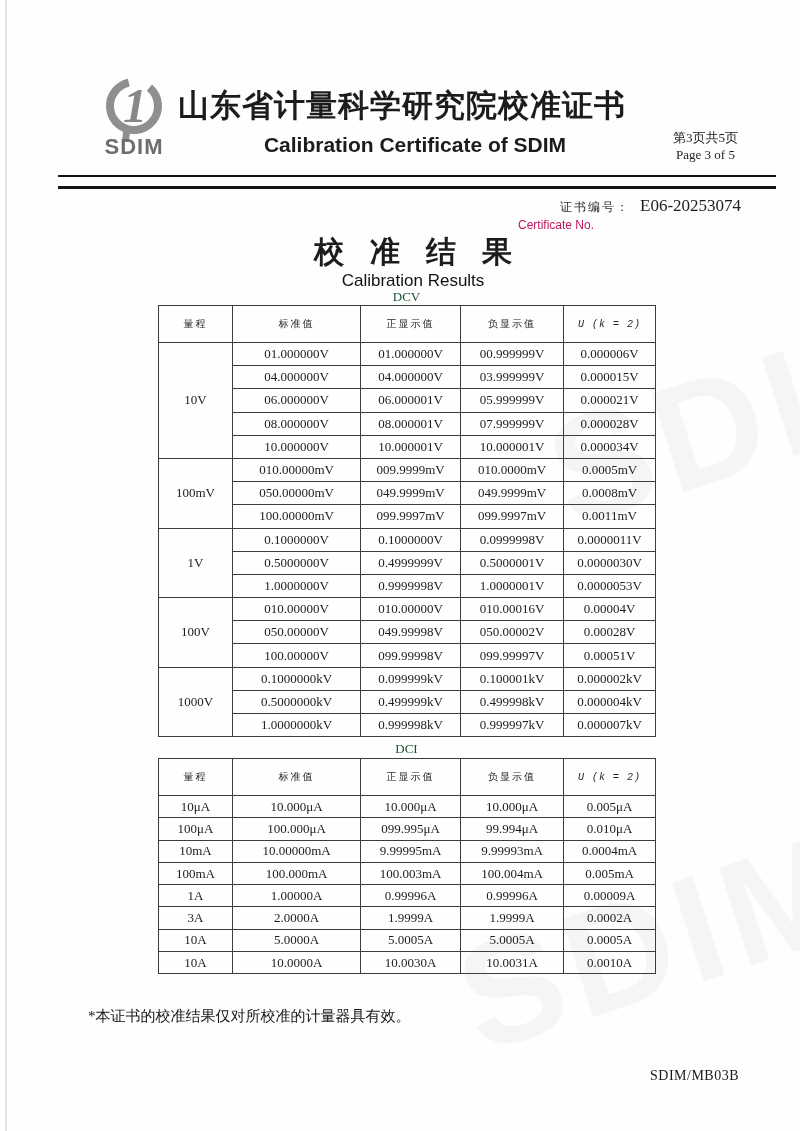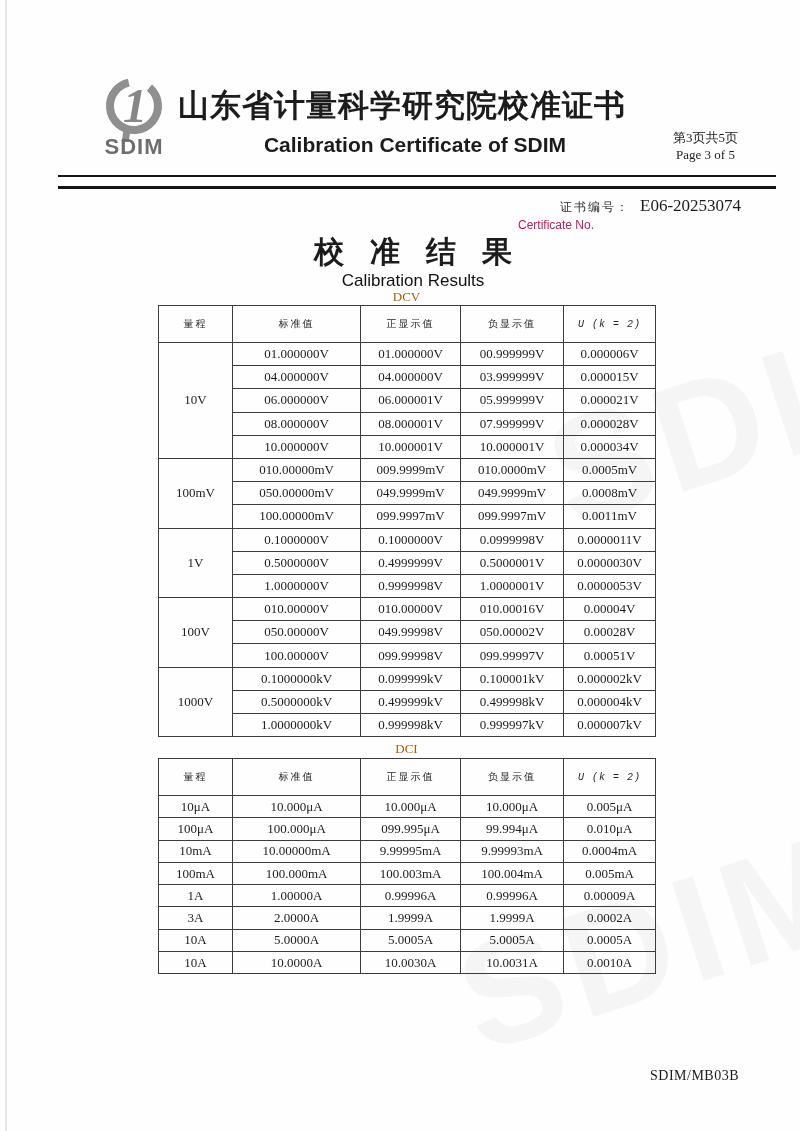--- a/index.html
+++ b/index.html
@@ -50,21 +50,21 @@
   
   .results-zh{
     position:absolute;left:13px;top:232px;width:800px;text-align:center;
     font-size:30px;font-weight:bold;letter-spacing:26px;text-indent:26px;
   }
   .results-en{
     position:absolute;left:13px;top:271px;width:800px;text-align:center;
     font-family:"Liberation Sans",sans-serif;font-size:17px;color:#111;
   }
   .tbl-caption{
-    position:absolute;left:158px;width:497px;text-align:center;font-size:13px;color:#a16207;
+    position:absolute;left:158px;width:497px;text-align:center;font-size:13px;color:#14532d;
   }
   .cap0{top:289px;}
   .cap1{top:741px;}
 
   
   table.cal{
     position:absolute;left:158px;width:497px;border-collapse:collapse;table-layout:fixed;
   }
   #tbl0{top:305px;}
   #tbl1{top:758px;}
@@ -316,15 +316,16 @@
         <td rowspan="1">10A</td>
         <td>10.0000A</td>
         <td>10.0030A</td>
         <td>10.0031A</td>
         <td>0.0010A</td>
       </tr>
     </tbody>
   </table>
 
 <div class="footnotes">
+  <div>*本证书的校准结果仅对所校准的计量器具有效。</div>
 </div>
 
 <div class="form-code">SDIM/MB03B</div>
 
 </body></html>

